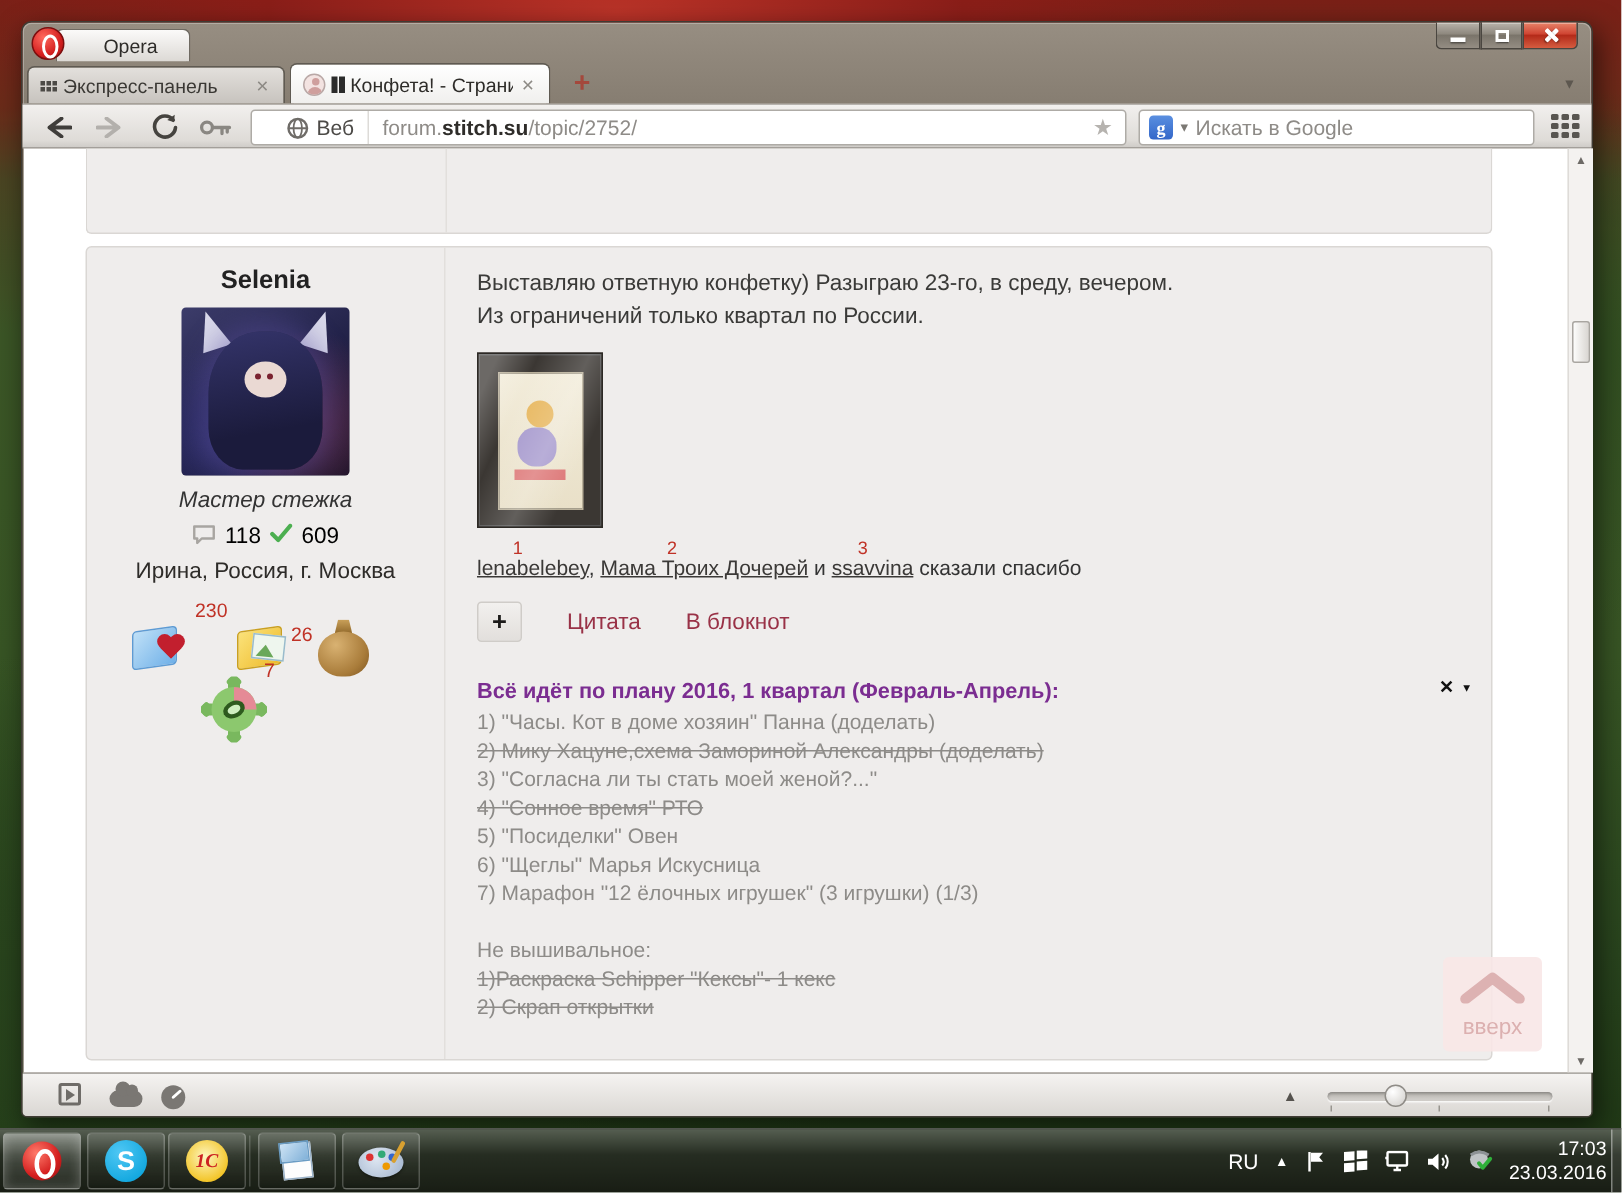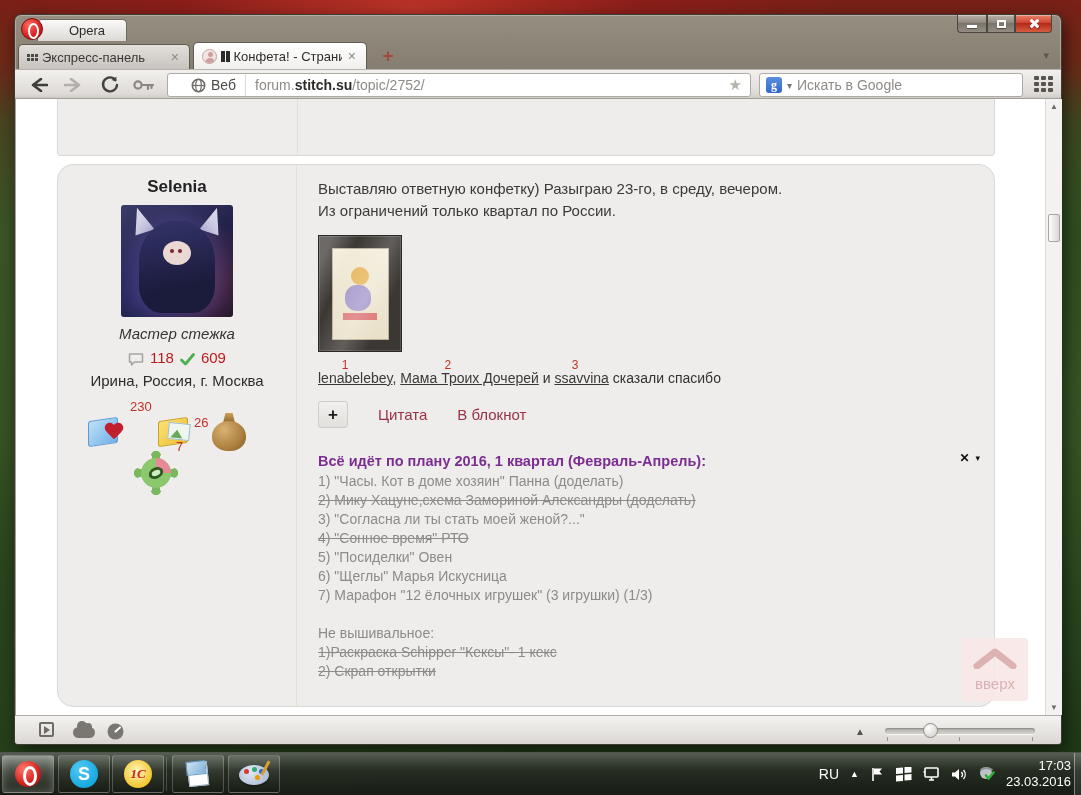--- a/index.html
+++ b/index.html
@@ -108,42 +108,42 @@
     font-size:8px; }
   .sb-up { top:3px; } .sb-down { bottom:3px; }
   .sb-thumb { position:absolute; left:2px; top:115px; width:12px; height:28px; border-radius:2px;
     border:1px solid #a9a6a1; background:linear-gradient(90deg,#fdfdfc,#d9d6d2); }
 
   .prev-post { position:absolute; left:41px; top:0; width:938px; height:57px; background:#efedec;
     border:1px solid #dad7d4; border-top:none; border-radius:0 0 4px 4px; }
   .prev-post .vdiv { position:absolute; left:239px; top:0; bottom:0; width:1px; background:#e2dfdc; }
 
   .post { position:absolute; left:41px; top:65px; width:938px; height:543px; background:#efedec;
-    border:1px solid #dad7d4; border-radius:16px; }
+    border:1px solid #dad7d4; border-radius:4px; }
   .ucol { position:absolute; left:0; top:0; bottom:0; width:239px; border-right:1px solid #e2dfdc;
     text-align:center; }
   .uname { margin-top:12px; font-size:17px; font-weight:bold; color:#222; }
   .avatar { position:relative; width:112px; height:112px; margin:8px auto 0; border-radius:3px;
     overflow:hidden; background:linear-gradient(150deg,#3c3c6a 0%,#23234a 45%,#101024 100%); }
   .avatar .ear-l,.avatar .ear-r { position:absolute; top:2px; width:0; height:0;
     border-style:solid; }
   .avatar .ear-l { left:10px; border-width:0 10px 26px 10px; border-color:transparent transparent #d9d9ea transparent; transform:rotate(-18deg); }
   .avatar .ear-r { right:10px; border-width:0 10px 26px 10px; border-color:transparent transparent #d9d9ea transparent; transform:rotate(18deg); }
   .avatar .hair { position:absolute; left:18px; top:16px; width:76px; height:92px; border-radius:45% 45% 30% 30%;
     background:linear-gradient(170deg,#34346a,#1b1b3c 70%); box-shadow:0 0 18px 6px rgba(90,80,160,.45); }
   .avatar .face { position:absolute; left:42px; top:36px; width:28px; height:24px; border-radius:50%;
     background:#ead9d3; }
   .avatar .eye { position:absolute; left:49px; top:44px; width:4px; height:4px; border-radius:50%;
     background:#7a2230; box-shadow:8px 0 0 #7a2230; }
   .avatar .glow { position:absolute; inset:0;
     background:radial-gradient(circle at 75% 70%, rgba(150,60,90,.5), transparent 55%),
                radial-gradient(circle at 20% 80%, rgba(60,60,140,.5), transparent 50%); }
   .utitle { margin-top:8px; font-style:italic; font-size:15px; color:#333; }
-  .ustats { margin-top:7px; font-size:15px; color:#b91c1c; display:flex; justify-content:center;
-    align-items:flex-end; gap:6px; }
+  .ustats { margin-top:7px; font-size:15px; color:#000000; display:flex; justify-content:center;
+    align-items:flex-start; gap:6px; }
   .ustats svg { vertical-align:middle; }
   .uloc { margin-top:6px; font-size:15px; color:#2e2c29; }
   .badges { position:relative; margin-top:10px; height:100px; }
   .bnum { position:absolute; color:#c03226; font-size:13px; }
   
   .b-heart { position:absolute; left:30px; top:14px; width:44px; height:38px; }
   .b-heart .fold { position:absolute; left:0; top:6px; width:30px; height:26px; border-radius:3px;
     background:linear-gradient(135deg,#bfe0f7,#6fb0e8); transform:skewY(-8deg); border:1px solid #5d9bd4; }
   .heart { position:absolute; left:16px; top:10px; width:20px; height:18px; }
   .heart::before,.heart::after { content:""; position:absolute; left:10px; top:0; width:10px; height:16px;

